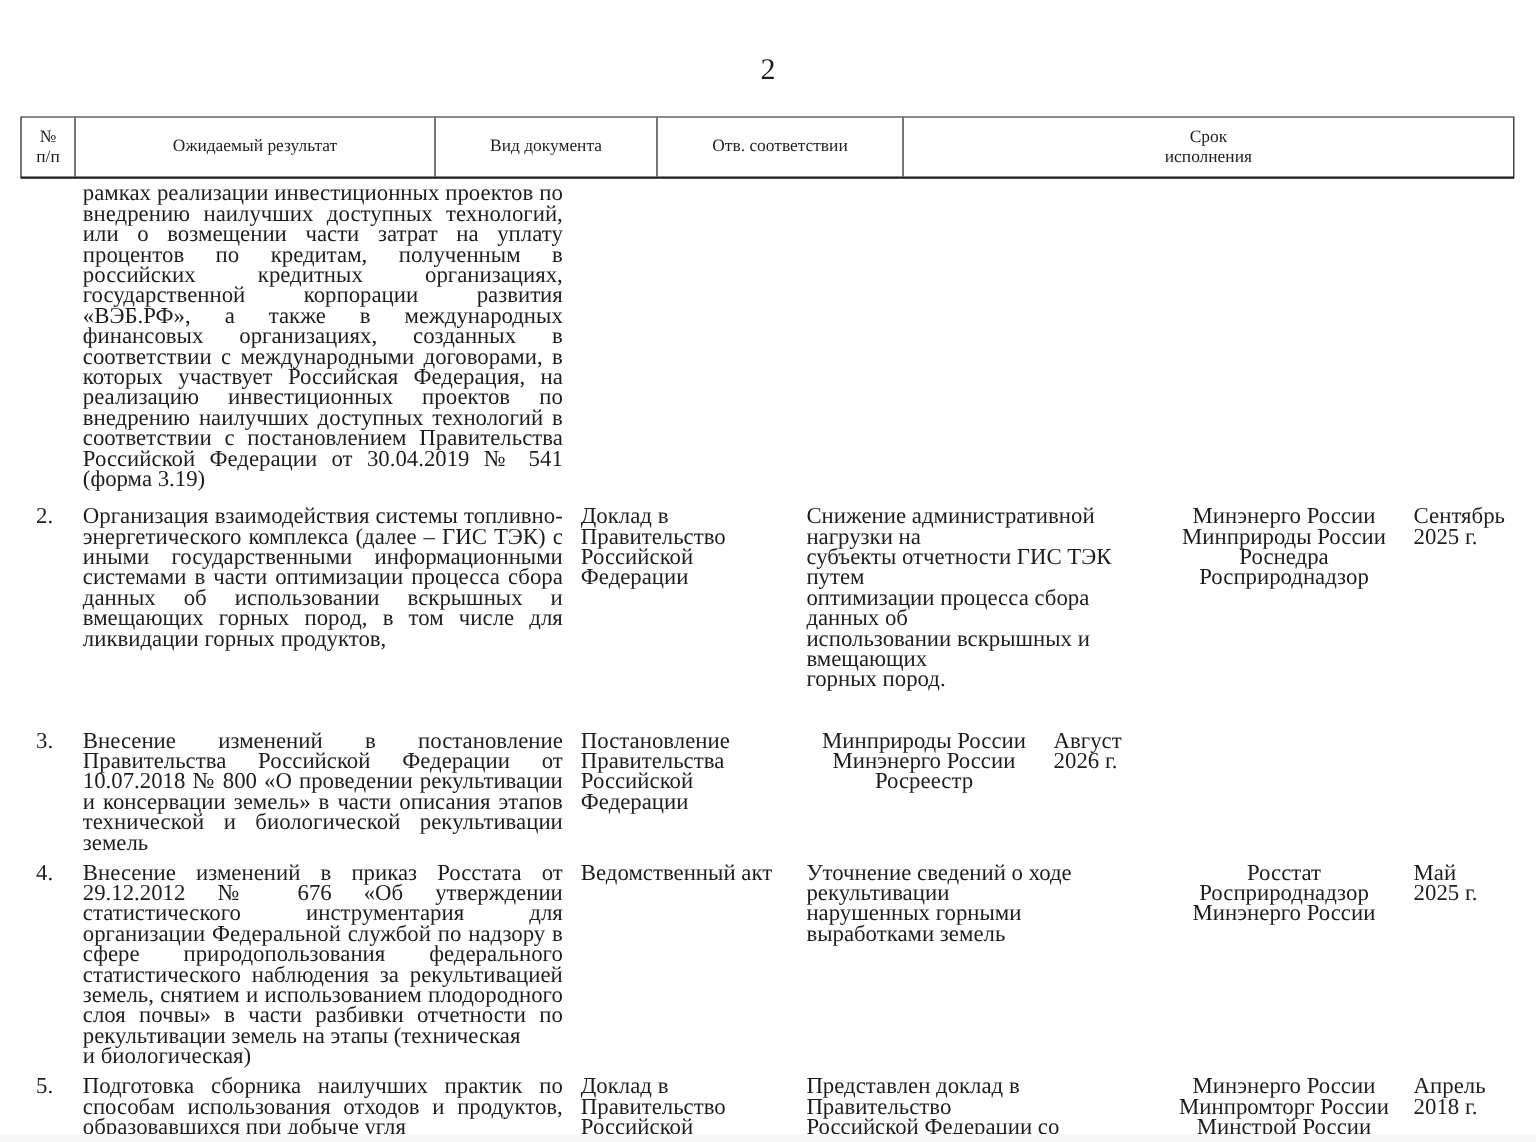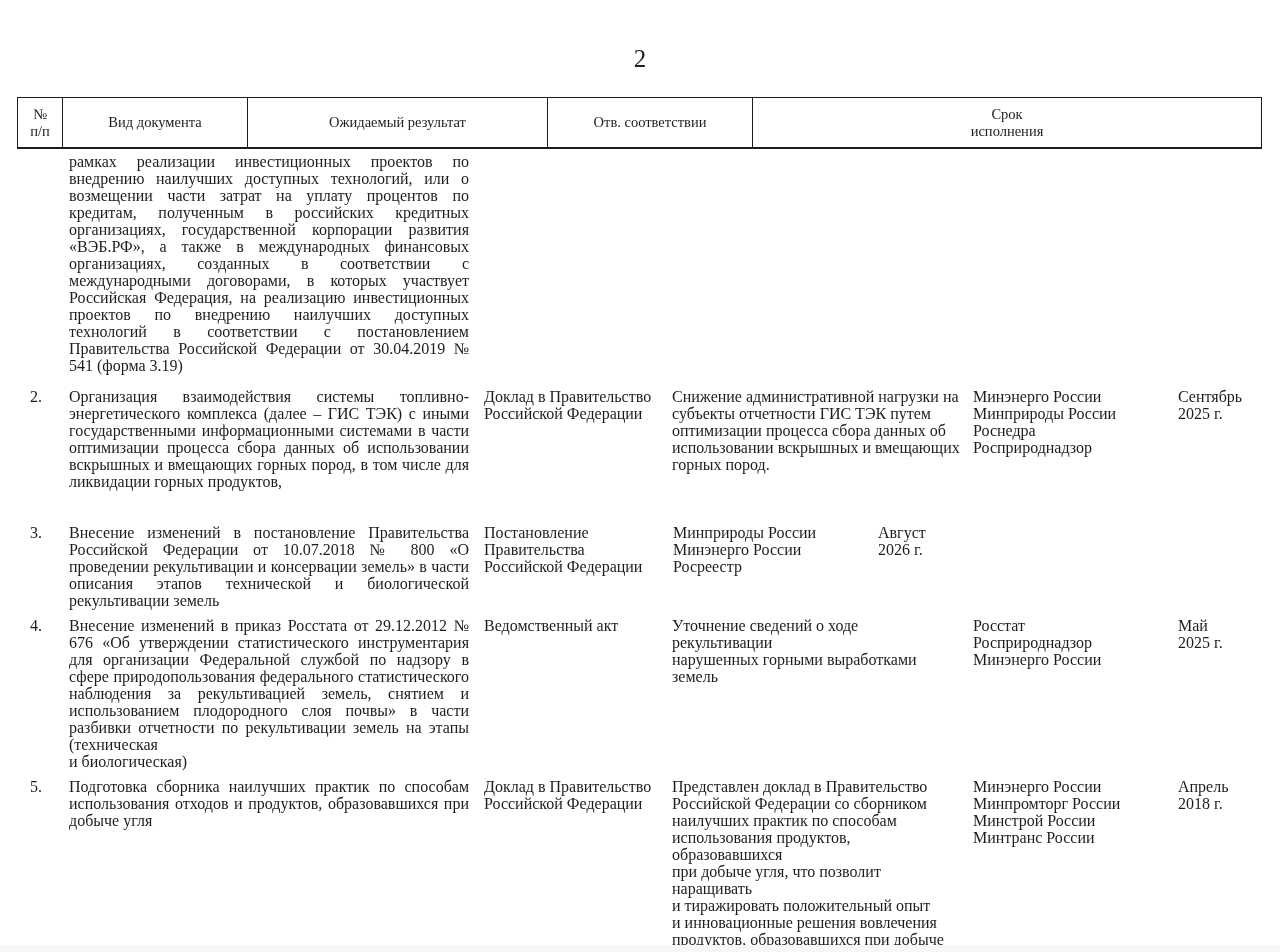--- a/index.html
+++ b/index.html
@@ -65,29 +65,29 @@
   }
   .body-row.r0 { margin-top: 4px; }
   .body-row.r1 { margin-top: 14px; }
   .body-row.r2 { margin-top: 34px; }
   .body-row.r3 { margin-top: 8px; }
   .body-row.r4 { margin-top: 8px; }
 
   .cell {
     box-sizing: border-box;
     flex: none;
-    font-size: 16px;
+    font-size: 19px;
     line-height: 17px;
     white-space: pre-line;
   }
   .cell.c-num      { width: 45px;  padding-left: 13px; }
   .cell.c-name     { width: 415px; padding: 0 8px 0 7px; text-align: justify; }
   .cell.c-doc      { width: 185px; padding-left: 7px; }
   .cell.c-result   { width: 300px; padding-left: 10px; }
-  .cell.c-exec     { width: 205px; padding-left: 11px; }
+  .cell.c-exec     { width: 205px; padding-left: 11px; text-align: center; }
   .cell.c-deadline { flex: 1;      padding-left: 11px; }
 
   .page-bottom-edge {
     position: absolute;
     left: 0;
     bottom: 0;
     width: 1280px;
     height: 7px;
     background: #f7f7f7;
   }
@@ -95,22 +95,22 @@
 </head>
 <body>
 
 <div class="page-number">2</div>
 
 <div class="doc-table">
 
   <div class="header-row">
     <div class="header-cell h-num">№
 п/п</div>
+    <div class="header-cell h-result">Ожидаемый результат</div>
     <div class="header-cell h-doc">Вид документа</div>
-    <div class="header-cell h-result">Ожидаемый результат</div>
     <div class="header-cell h-exec">Отв. соответствии</div>
     <div class="header-cell h-deadline">Срок
 исполнения</div>
   </div>
 
   <div class="body-row r0">
     <div class="cell c-num"></div>
     <div class="cell c-name">рамках реализации инвестиционных проектов по внедрению наилучших доступных технологий, или о возмещении части затрат на уплату процентов по кредитам, полученным в российских кредитных организациях, государственной корпорации развития «ВЭБ.РФ», а также в международных финансовых организациях, созданных в соответствии с международными договорами, в которых участвует Российская Федерация, на реализацию инвестиционных проектов по внедрению наилучших доступных технологий в соответствии с постановлением Правительства Российской Федерации от 30.04.2019 № 541 (форма 3.19)</div>
     <div class="cell c-doc"></div>
     <div class="cell c-result"></div>

